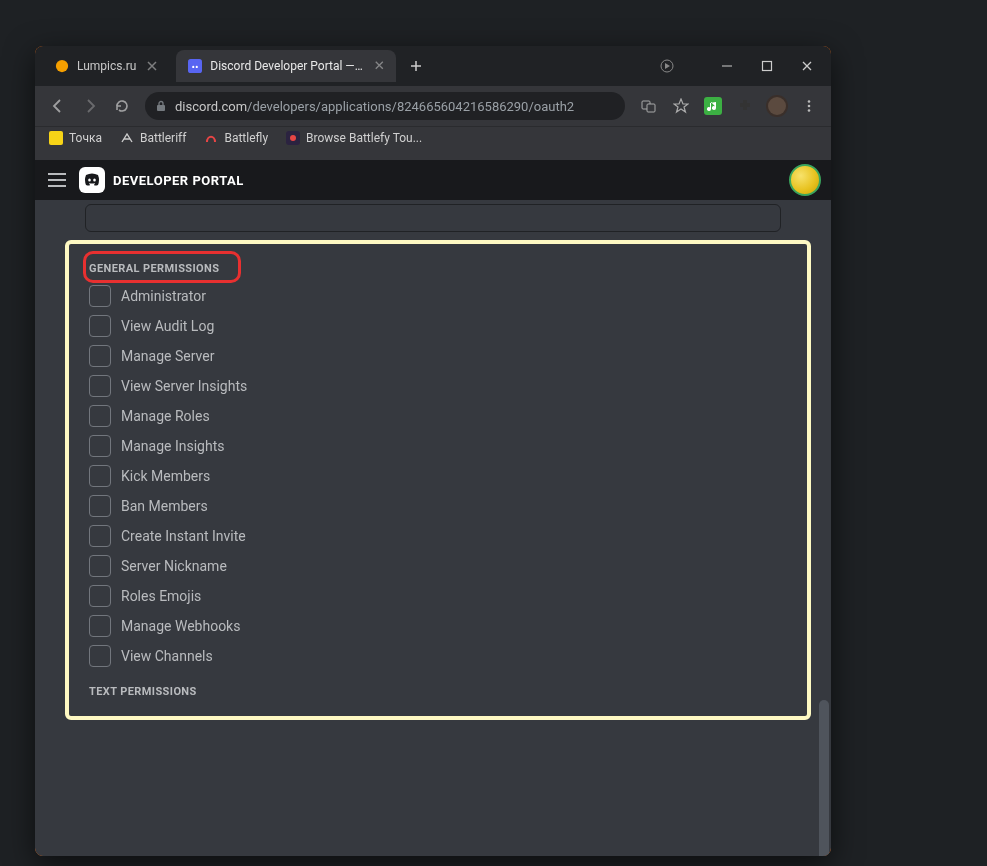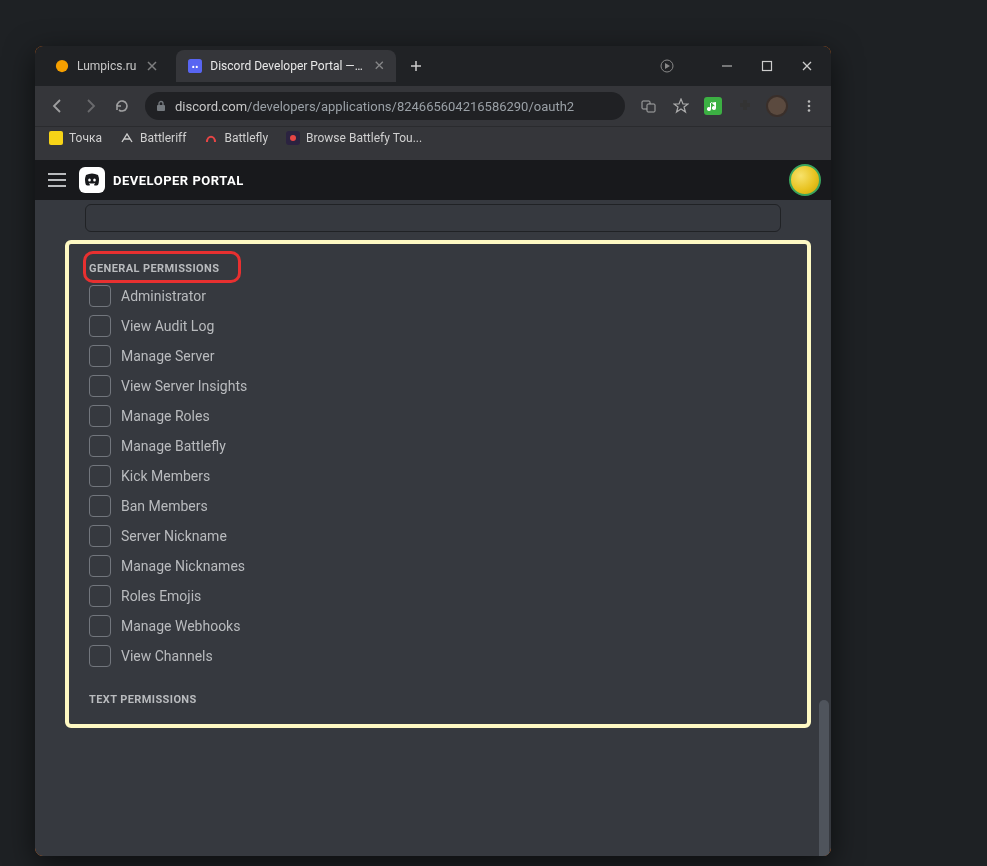--- a/index.html
+++ b/index.html
@@ -265,52 +265,52 @@
           <div class="perm-row">
               <div class="checkbox"></div>
               <span class="perm-label">View Server Insights</span>
             </div>
           <div class="perm-row">
               <div class="checkbox"></div>
               <span class="perm-label">Manage Roles</span>
             </div>
           <div class="perm-row">
               <div class="checkbox"></div>
-              <span class="perm-label">Manage Battlefly</span>
+              <span class="perm-label">Manage Insights</span>
             </div>
           <div class="perm-row">
               <div class="checkbox"></div>
               <span class="perm-label">Kick Members</span>
             </div>
           <div class="perm-row">
               <div class="checkbox"></div>
               <span class="perm-label">Ban Members</span>
             </div>
           <div class="perm-row">
               <div class="checkbox"></div>
+              <span class="perm-label">Create Instant Invite</span>
+            </div>
+          <div class="perm-row">
+              <div class="checkbox"></div>
               <span class="perm-label">Server Nickname</span>
             </div>
           <div class="perm-row">
               <div class="checkbox"></div>
-              <span class="perm-label">Manage Nicknames</span>
-            </div>
-          <div class="perm-row">
-              <div class="checkbox"></div>
               <span class="perm-label">Roles Emojis</span>
             </div>
           <div class="perm-row">
               <div class="checkbox"></div>
               <span class="perm-label">Manage Webhooks</span>
             </div>
           <div class="perm-row">
               <div class="checkbox"></div>
               <span class="perm-label">View Channels</span>
             </div>
 
-          <div class="group-title" style="margin-top:26px">TEXT PERMISSIONS</div>
+          <div class="group-title" style="margin-top:18px">TEXT PERMISSIONS</div>
         </div>
       </div>
     </div>
     <div class="scrollbar-track"></div>
   </div>
 
   <div class="highlight-box"></div>
 
 </div>
 

